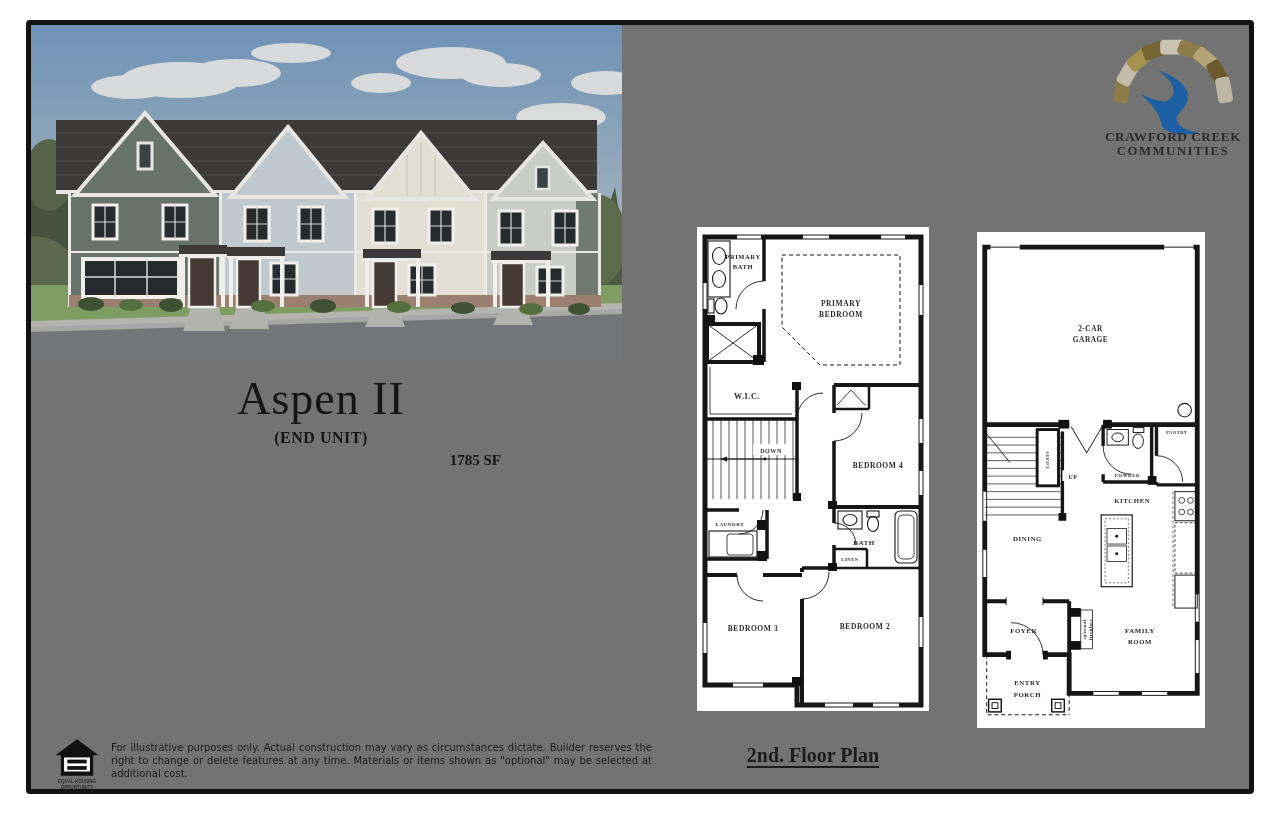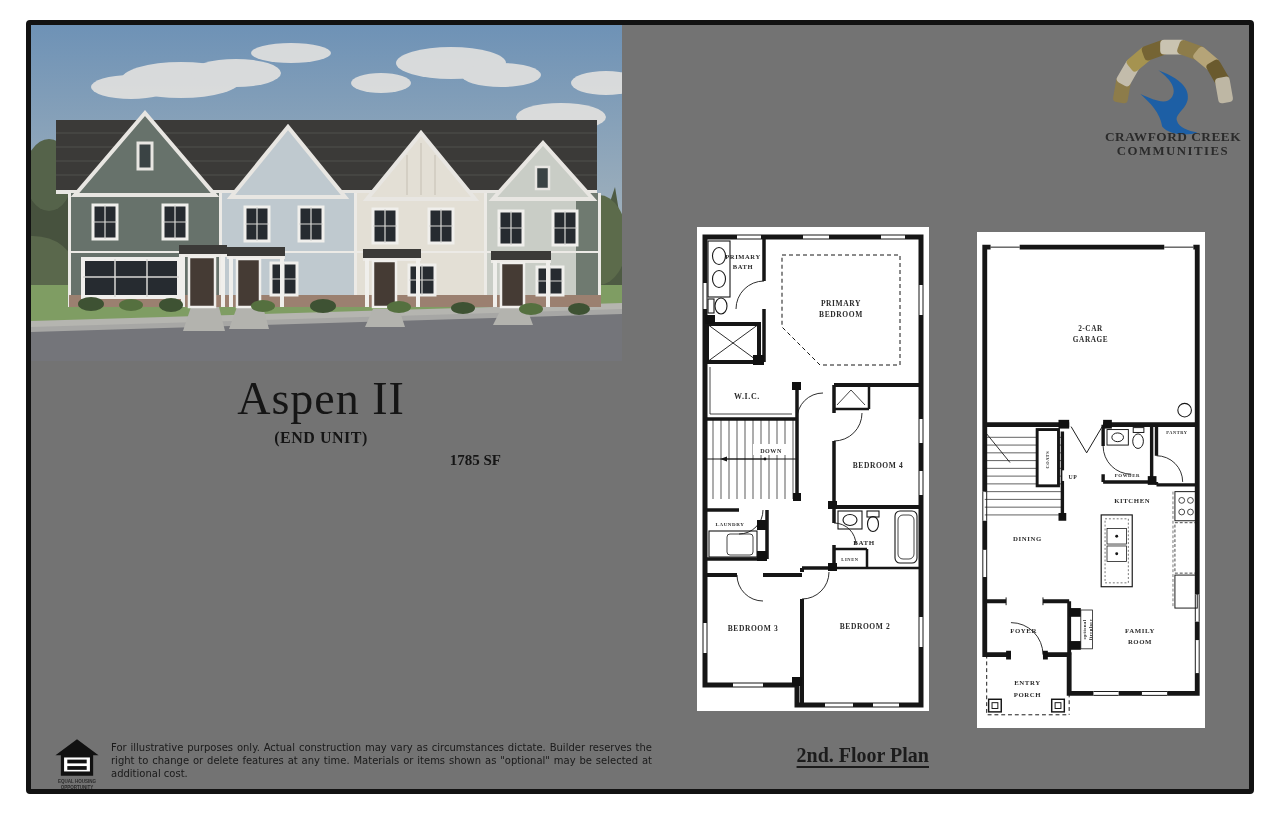--- a/index.html
+++ b/index.html
@@ -7,21 +7,21 @@
   .frame{position:absolute;left:26px;top:20px;width:1218px;height:764px;border:5px solid #121212;border-radius:4px;background:#737373;}
   .photo{position:absolute;left:0;top:0;width:591px;height:336px;overflow:hidden;}
   .logo{position:absolute;left:1068px;top:2px;width:148px;height:132px;}
   .title-block{position:absolute;left:110px;top:350px;width:360px;text-align:center;color:#151515;}
   .title-block h1{margin:0;font-size:46px;font-weight:400;letter-spacing:1px;line-height:1.05;}
   .unit-type{margin-top:6px;font-size:16px;font-weight:700;letter-spacing:.5px;}
   .sqft{margin-top:5px;font-size:15px;font-weight:700;text-align:right;}
   .plan{position:absolute;background:#fff;}
   .plan2{left:666px;top:202px;}
   .plan1{left:946px;top:207px;}
-  .plan-caption{position:absolute;width:232px;text-align:right;top:719px;font-size:20px;font-weight:700;color:#1c1c1c;}
+  .plan-caption{position:absolute;width:232px;text-align:center;top:719px;font-size:20px;font-weight:700;color:#1c1c1c;}
   .plan-caption span{text-decoration:underline;text-underline-offset:4px;text-decoration-thickness:2px;}
   .cap2{left:666px;}
   .cap1{left:943px;width:228px;}
   .disclaimer{position:absolute;left:21px;top:712px;width:600px;display:flex;gap:9px;align-items:flex-start;}
   .disc-text{flex:1;font-family:"DejaVu Sans",sans-serif;font-size:10px;line-height:1.32;color:#1a1a1a;text-align:justify;padding-top:4px;}
   svg text{font-family:"Liberation Serif",serif;fill:#2b2b2b;}
   .room{font-weight:600;letter-spacing:.6px;}
 </style>
 </head>
 <body>

